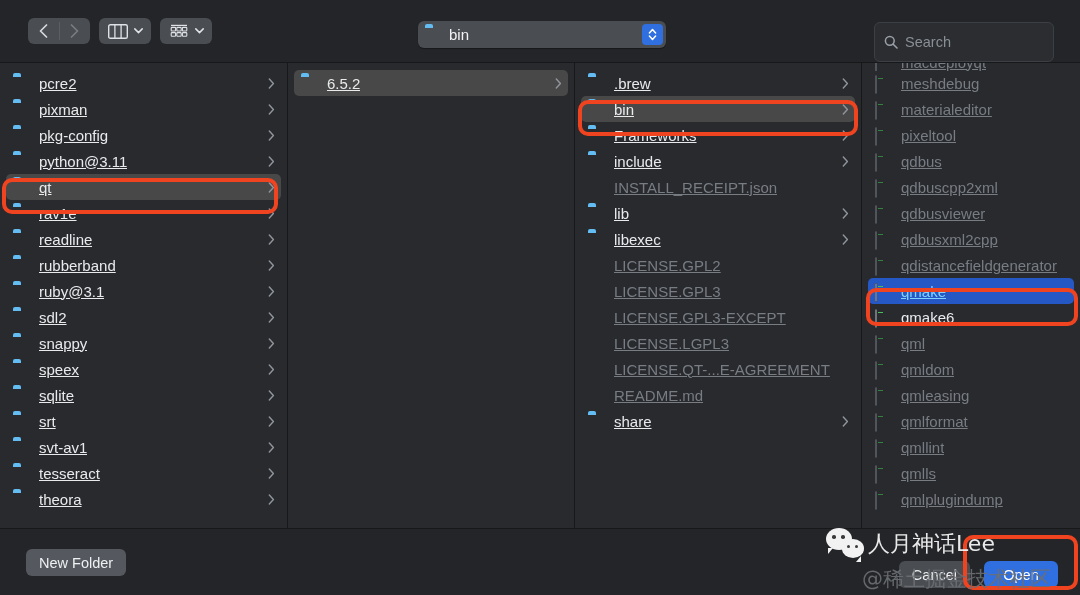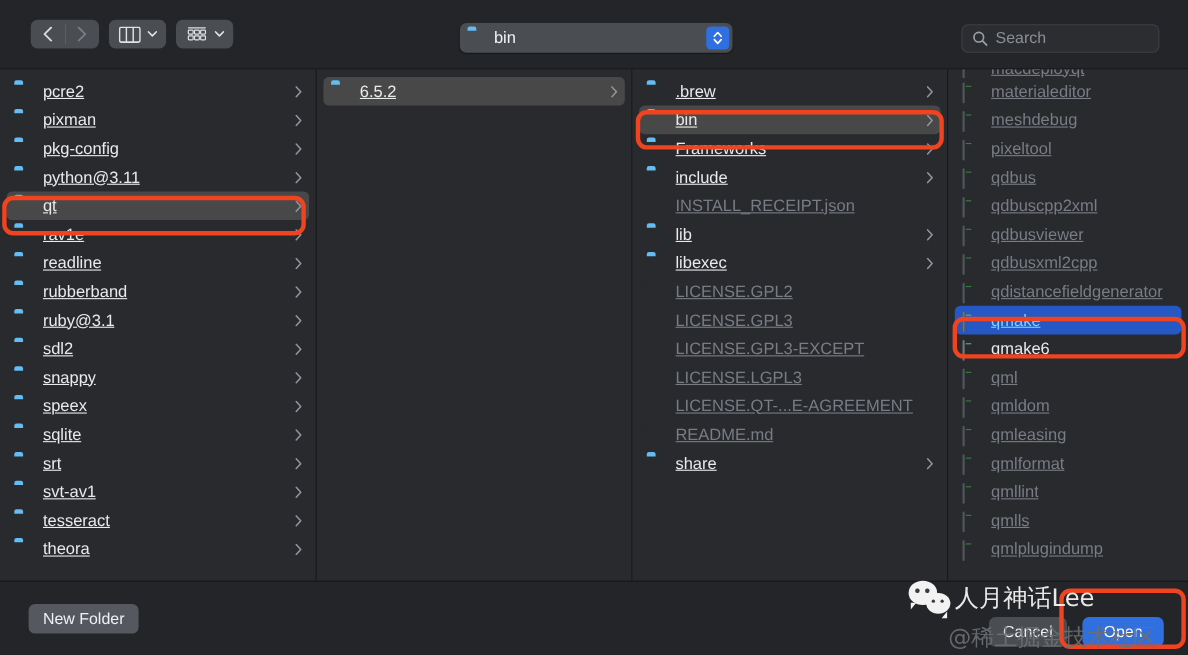--- a/index.html
+++ b/index.html
@@ -59,21 +59,21 @@
     position: absolute; right: 3px; top: 3px;
     width: 21px; height: 21px;
     background: #2f6fe0; border-radius: 4px;
     display: flex; flex-direction: column;
     align-items: center; justify-content: center; gap: 2px;
   }
 
   
   .search {
     position: absolute; right: 26px; top: 22px;
-    width: 180px; height: 26px;
+    width: 180px; height: 40px;
     background: #2b2d31; border: 1px solid #3c4046;
     border-radius: 6px;
     display: flex; align-items: center; gap: 7px;
     padding-left: 9px;
   }
   .search .ph { color: #8a8f96; font-size: 14.5px; }
 
   
   .columns {
     flex: 1 1 auto; display: flex;
@@ -569,25 +569,25 @@
       </div>
     <div class="col c4">
         <div class="clip-top">
           <div class="row dim">
             <span class="ic"><span class="exe"></span></span>
             <span class="name">macdeployqt</span>
           </div>
         </div>
         <div class="row dim">
           <span class="ic"><span class="exe"></span></span>
+          <span class="name">meshdebug</span>
+        </div>
+        <div class="row dim">
+          <span class="ic"><span class="exe"></span></span>
           <span class="name">materialeditor</span>
-        </div>
-        <div class="row dim">
-          <span class="ic"><span class="exe"></span></span>
-          <span class="name">meshdebug</span>
         </div>
         <div class="row dim">
           <span class="ic"><span class="exe"></span></span>
           <span class="name">pixeltool</span>
         </div>
         <div class="row dim">
           <span class="ic"><span class="exe"></span></span>
           <span class="name">qdbus</span>
         </div>
         <div class="row dim">

